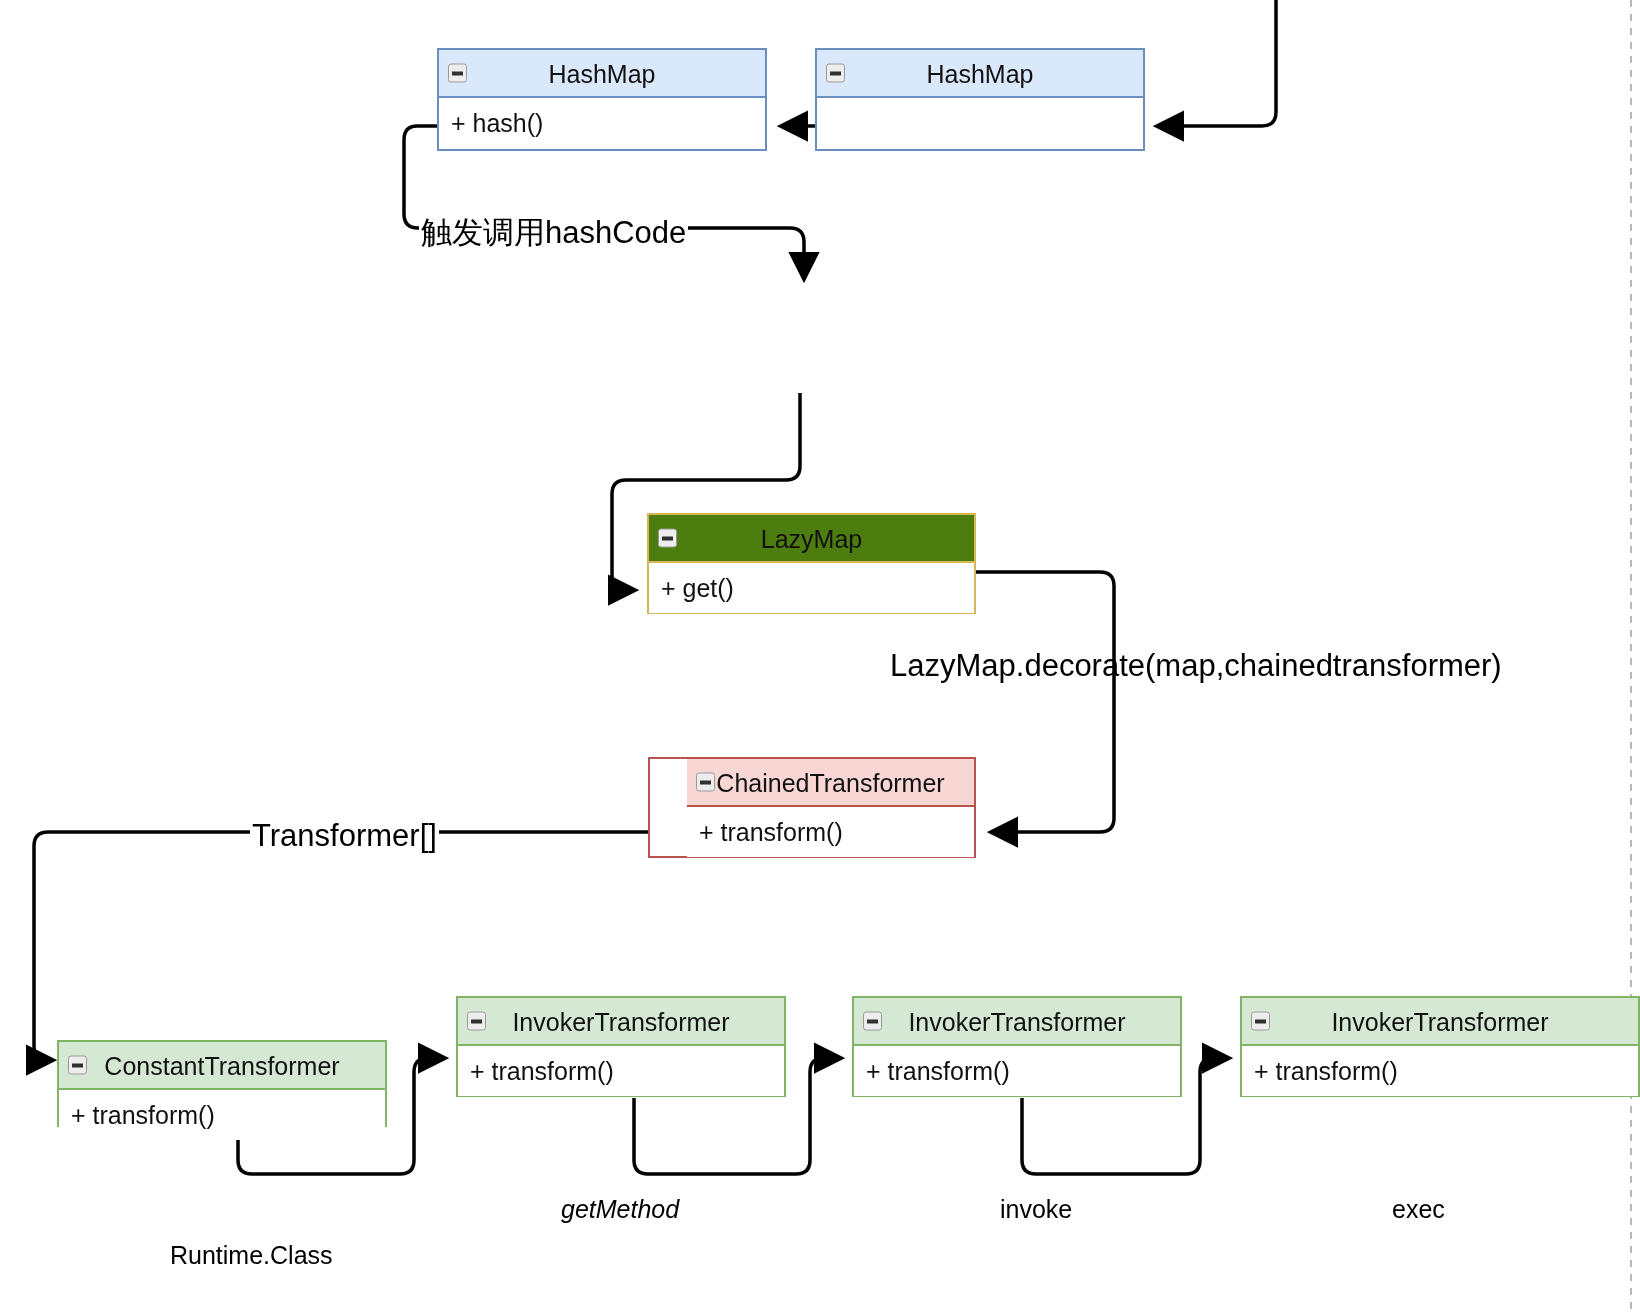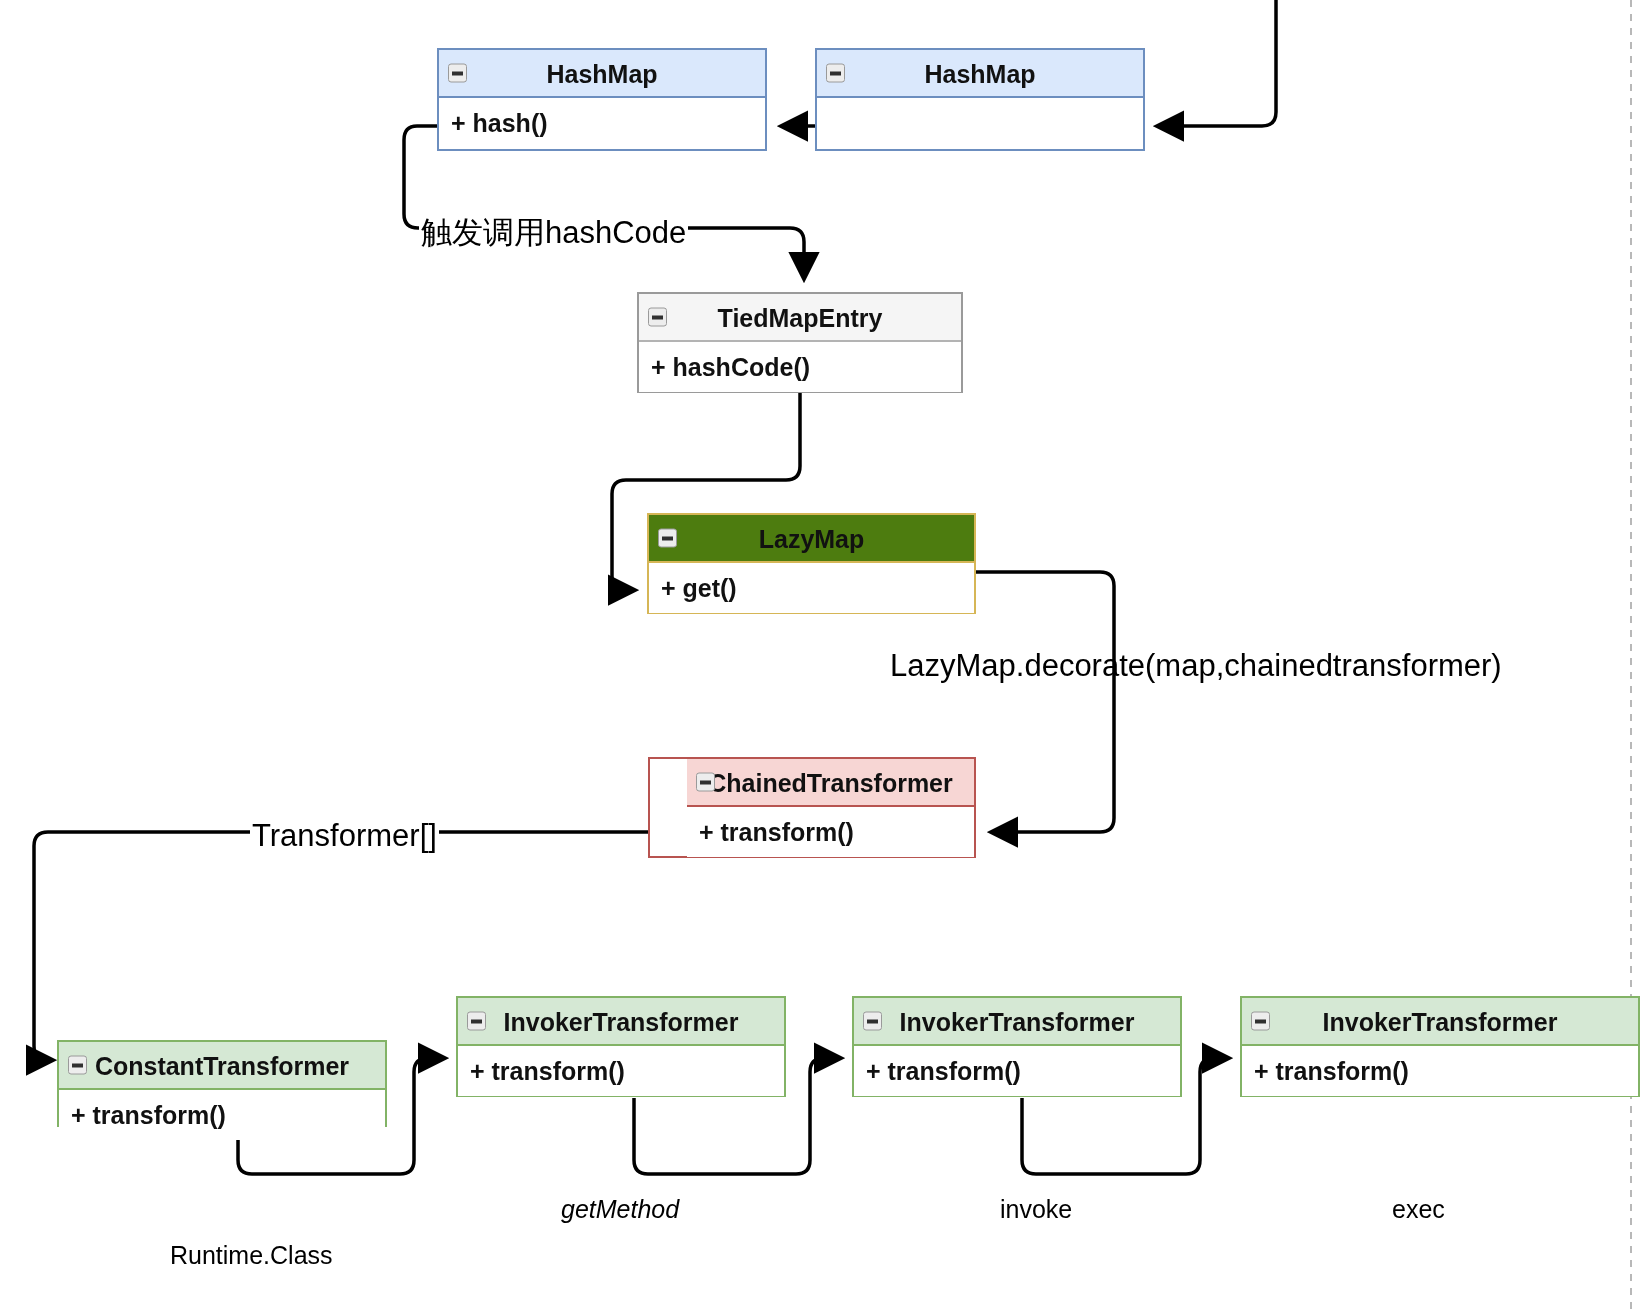--- a/index.html
+++ b/index.html
@@ -24,21 +24,20 @@
     height: 1312px;
     pointer-events: none;
   }
   
   .uml {
     position: absolute;
     box-sizing: border-box;
     border: 2px solid #6d28d9;
     background: #ffffff;
     z-index: 3;
-    font-weight: bold;
   }
   .uml .hdr {
     position: relative;
     box-sizing: border-box;
     height: 48px;
     line-height: 48px;
     text-align: center;
     font-size: 25px;
     color: #111111;
     border-bottom: 2px solid #6c8ebf;
@@ -172,27 +171,20 @@
     <div class="body">+ hash()</div>
   </div>
 
   <div class="uml blue" style="left:815px; top:48px; width:330px; height:103px;">
     <div class="hdr">
       <span class="collapse"></span>
       <span>HashMap</span>
     </div>
   </div>
 
-  <div class="uml gray" style="left:637px; top:292px; width:326px; height:101px;">
-    <div class="hdr">
-      <span class="collapse"></span>
-      <span>TiedMapEntry</span>
-    </div>
-    <div class="body">+ hashCode()</div>
-  </div>
 
   <div class="uml orange" style="left:647px; top:513px; width:329px; height:101px;">
     <div class="hdr">
       <span class="collapse"></span>
       <span>LazyMap</span>
     </div>
     <div class="body">+ get()</div>
   </div>
 
   <div class="uml red" style="left:648px; top:757px; width:328px; height:101px;padding-left:37px;">

